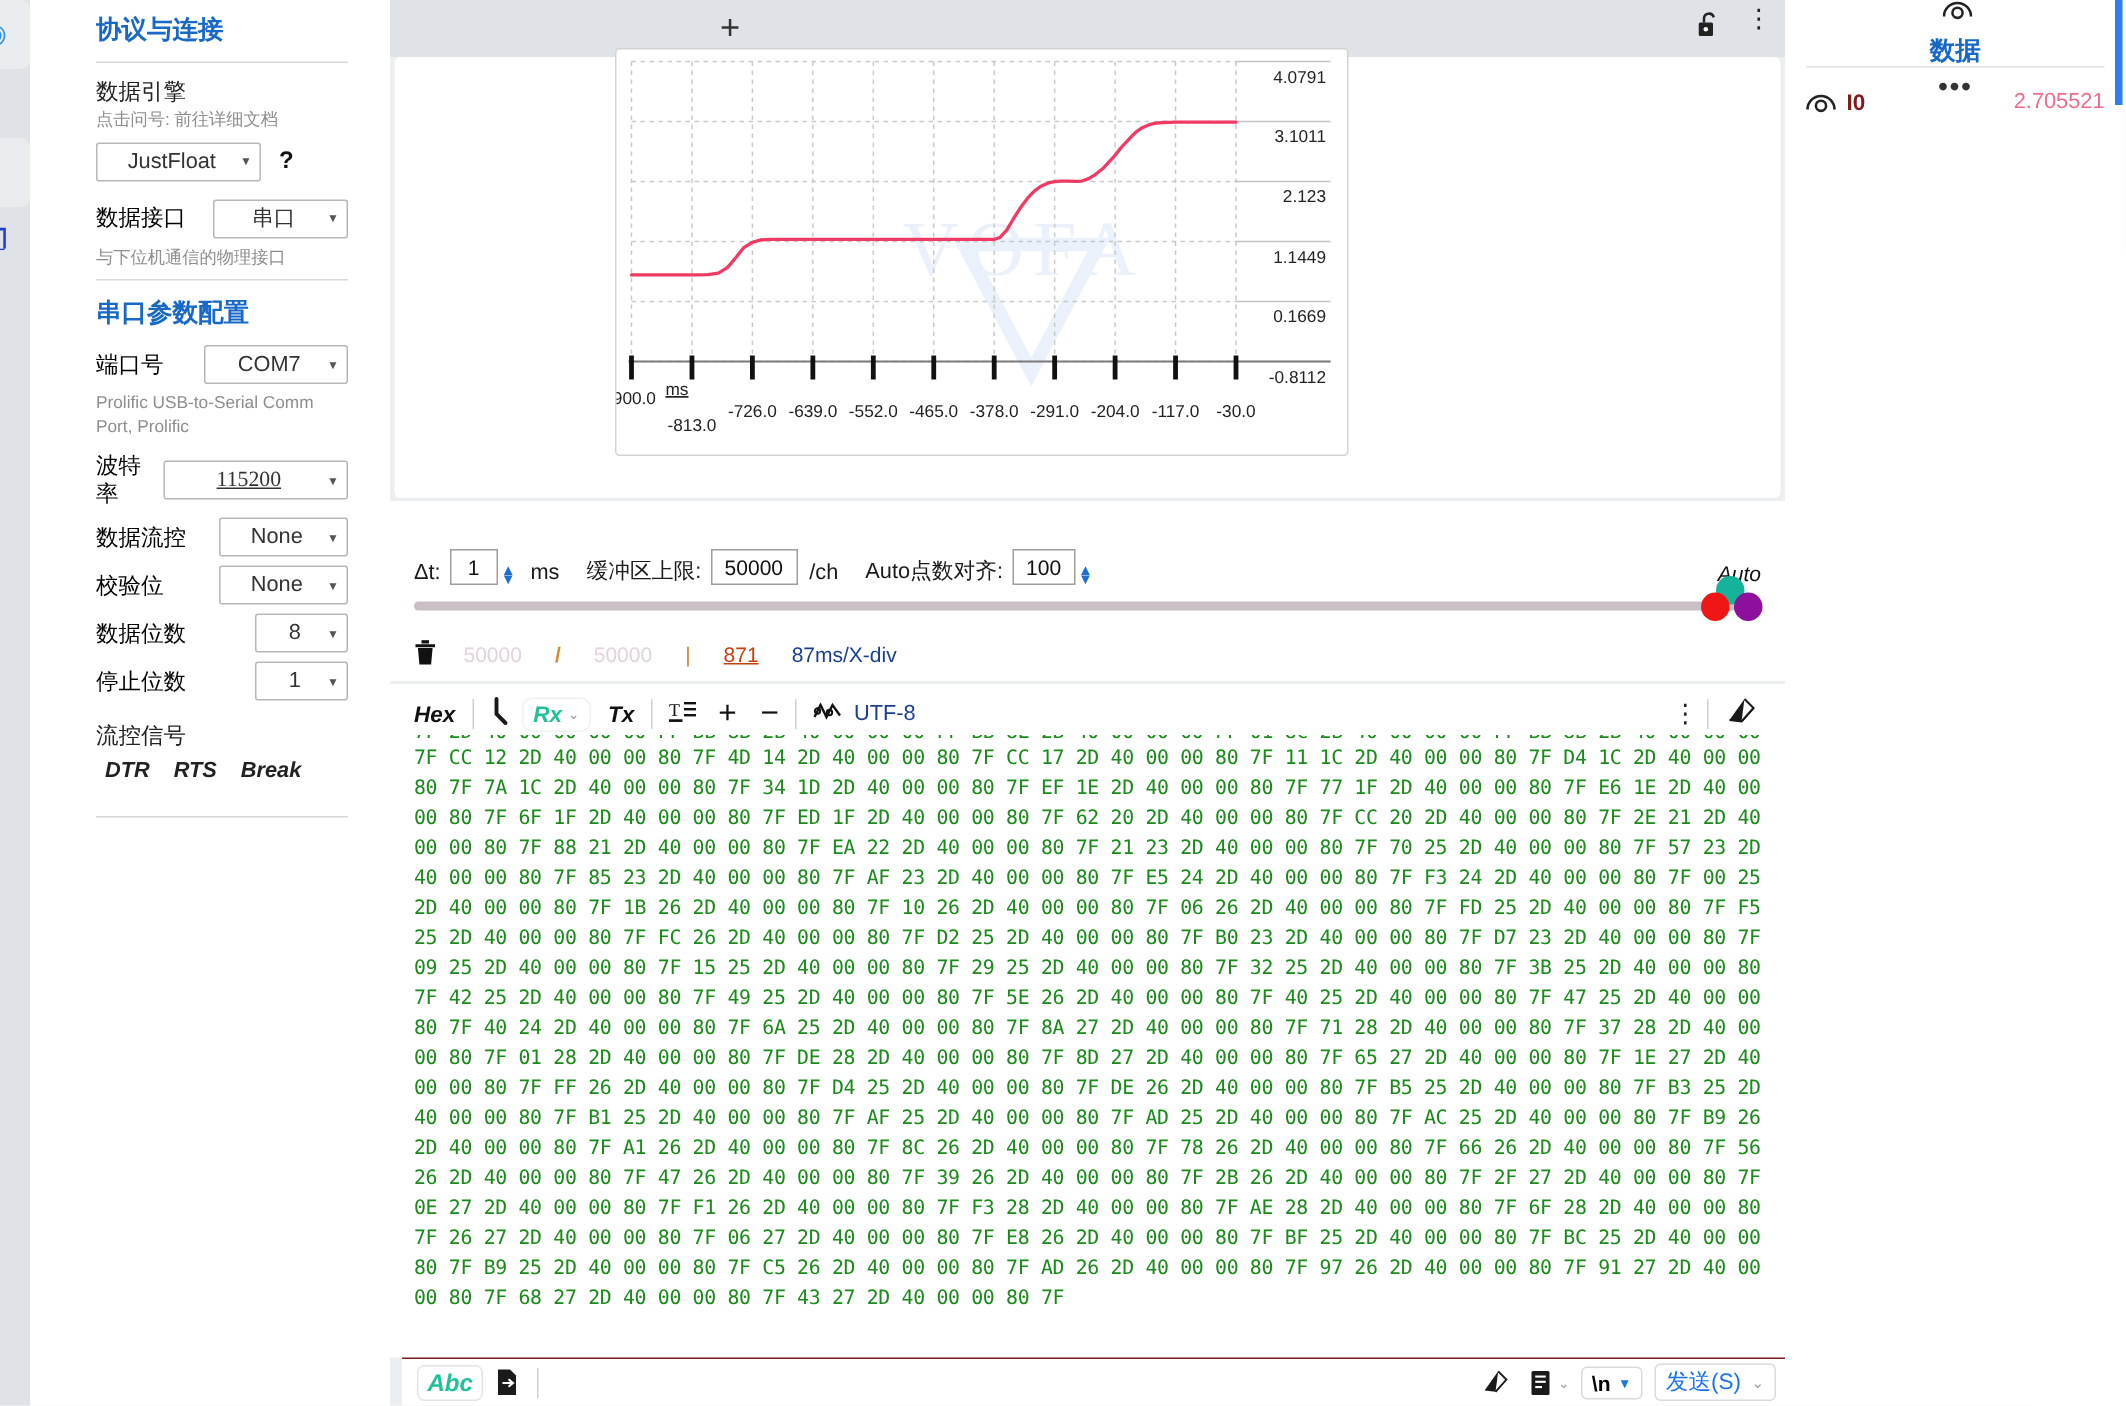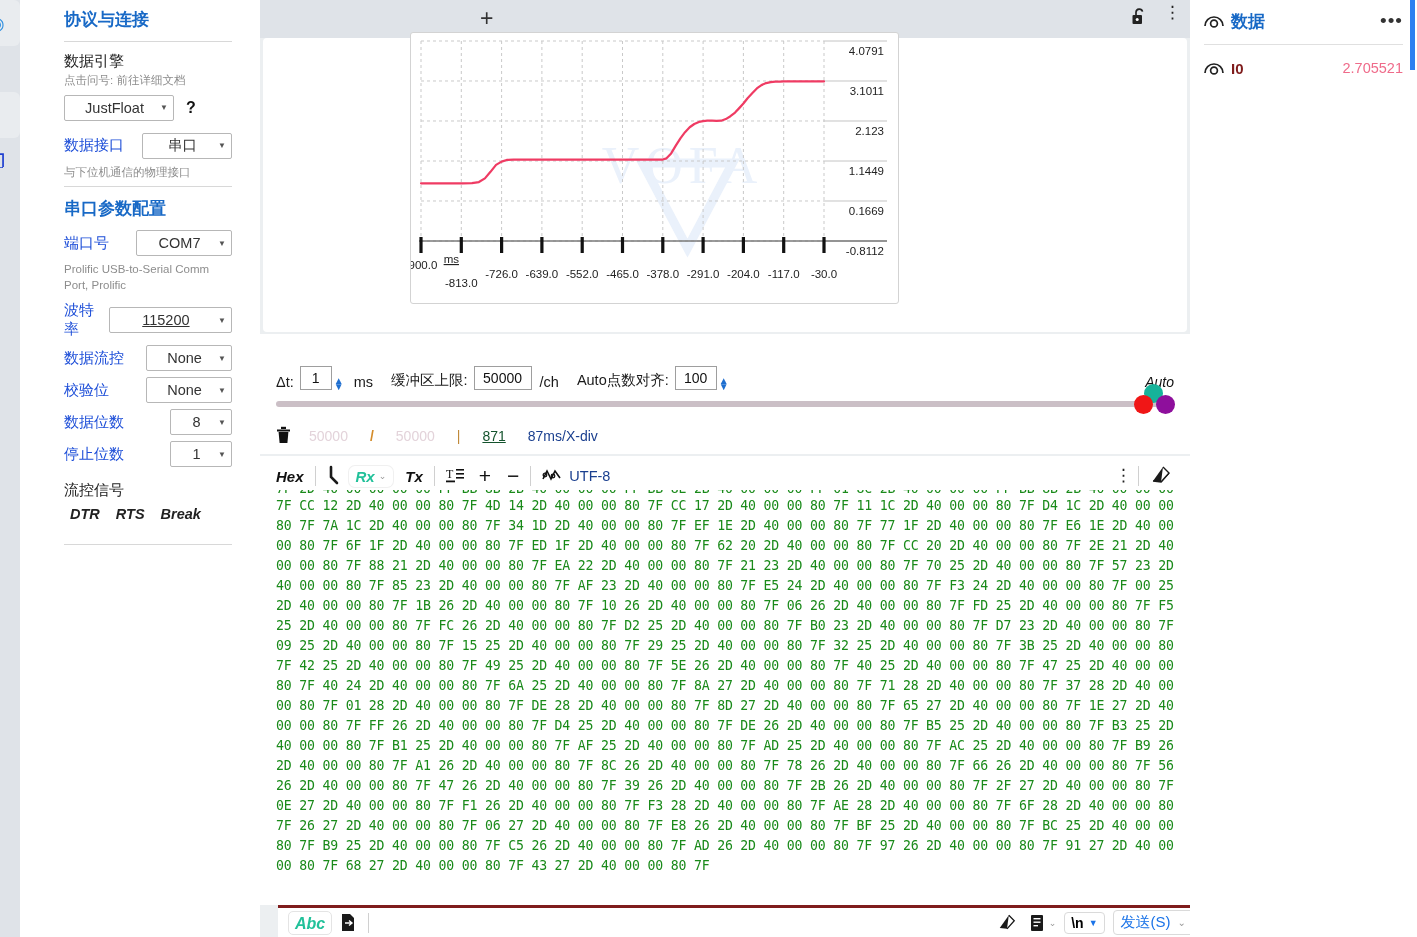--- a/index.html
+++ b/index.html
@@ -26,21 +26,21 @@
   #left-panel {
     position:absolute; left:20px; top:0; width:240px; height:937px;
     background:#ffffff; padding:0 28px;
     overflow:hidden;
   }
   .sec-title { color:#1869c6; font-size:17px; font-weight:bold; margin:8px 0 10px 16px; }
   .hr { height:1px; background:#d8d8d8; margin:6px 0 10px 16px; }
   .grp-label { font-size:15px; color:#222; margin:4px 0 2px 16px; font-weight:normal; }
   .hint { font-size:11.5px; color:#8d8d8d; margin:0 0 6px 16px; line-height:1.35; }
   .row { display:flex; align-items:center; margin:0 0 6px 16px; }
-  .row .lbl { font-size:15px; color:#1d4ed8; flex:1 1 auto; }
+  .row .lbl { font-size:15px; color:#000000; flex:1 1 auto; }
   .combo {
     border:1px solid #b7b7b7; background:#fff; border-radius:2px;
     height:26px; display:flex; align-items:center; justify-content:space-between;
     padding:0 5px 0 8px; font-size:14.5px; color:#333;
   }
   .combo .cv { flex:1 1 auto; text-align:center; padding-right:4px; }
   .combo .cv.uline { text-decoration:underline; }
   .caret { font-size:8px; color:#555; }
   .q-mark { font-size:16px; font-weight:bold; margin-left:12px; color:#111; }
   .flowsig { display:flex; gap:16px; margin:6px 0 0 22px; font-size:14.5px;
@@ -128,38 +128,38 @@
     font-family:"DejaVu Sans Mono", monospace;
     color:#1a8a1a; font-size:13.2px; line-height:20px;
     padding:0 14px 0 16px; letter-spacing:-0.2px;
     word-break:break-all;
   }
   #hex-clip-top { position:absolute; left:0; top:490px; width:930px; height:8px;
                   background:#fff; overflow:hidden; }
 
   
   #bottom-bar {
-    position:absolute; left:18px; top:905px; width:930px; height:32px; background:#fff;
-    border-top:3px solid #7f1d1d;
+    position:absolute; left:8px; top:905px; width:930px; height:32px; background:#fff;
+    border-top:1px solid #7f1d1d;
     display:flex; align-items:center; padding:0 14px 0 10px; overflow:hidden;
   }
   #abc-chip { border:1px solid #e4e4e4; border-radius:5px; padding:3px 6px 1px;
               color:#22c19a; font-style:italic; font-weight:bold; font-size:16px; }
   .b-item { margin-left:8px; display:flex; align-items:center; }
   #nl-box { border:1px solid #dadada; border-radius:4px; padding:2px 6px;
             display:flex; align-items:center; gap:5px; font-weight:bold; font-size:14px; }
   #send-box { border:1px solid #dadada; border-radius:4px; padding:2px 7px;
               display:flex; align-items:center; gap:7px; color:#1a73e8; font-size:15px; }
 
   
   #right-panel {
     position:absolute; left:1190px; top:0; width:227px; height:937px;
     background:#fff; padding:0 14px;
   }
-  #rp-head { display:flex; align-items:center; height:42px; gap:9px; }
+  #rp-head { display:flex; align-items:center; height:42px; gap:9px;flex-direction:column; }
   #rp-title { color:#1869c6; font-size:17px; font-weight:bold; flex:1 1 auto; }
   #rp-dots { font-size:19px; color:#333; letter-spacing:1px; line-height:0.5; }
   #rp-hr { height:1px; background:#e0e0e0; margin:2px 0 10px; }
   .ch-row { display:flex; align-items:center; gap:9px; height:26px; }
   .ch-name { color:#7f1d1d; font-weight:bold; font-size:15px; flex:0 0 auto; }
   .ch-val { color:#ef6b8a; font-size:14.5px; margin-left:auto; }
   #rp-scroll { position:absolute; right:2px; top:0; width:5px; height:70px; background:#2d7ff0; }
   .eye { width:18px; height:13px; flex:0 0 auto; }
 </style>
 </head>
@@ -211,21 +211,21 @@
     <div class="combo" style="width:96px;">
       <span class="cv">COM7</span>
       <span class="caret">▼</span>
     </div>
   </div>
   <div class="hint">Prolific USB-to-Serial Comm Port, Prolific</div>
 
   <div id="param-rows" style="margin-top:8px;">
       <div class="row">
         <span class="lbl">波特率</span>
-        <div class="combo" style="width: 124px;">
+        <div class="combo" style="width: 124px; font-family: Liberation Serif, serif;">
           <span class="cv uline">115200</span>
           <span class="caret">▼</span>
         </div>
       </div>
       <div class="row">
         <span class="lbl">数据流控</span>
         <div class="combo" style="width: 86px;">
           <span class="cv">None</span>
           <span class="caret">▼</span>
         </div>
@@ -383,21 +383,21 @@
       </svg>
     </span>
     <span style="color:#e3d3da;">50000</span>
     <span class="sp"></span>
     <span style="color:#d48c2a;font-weight:bold;">/</span>
     <span class="sp"></span>
     <span style="color:#e3d3da;">50000</span>
     <span class="sp"></span>
     <span style="color:#c08a3a;">|</span>
     <span class="sp"></span>
-    <span style="color:#14532d;text-decoration:underline;">871</span>
+    <span style="color:#c2410c;text-decoration:underline;">871</span>
     <span class="sp"></span>
     <span style="color:#1a3f8f;">87ms/X-div</span>
   </div>
 
   <div id="rx-bar">
     <span class="italic-b">Hex</span>
     <span class="vdiv"></span>
     <span style="margin-right:8px;">
       <svg width="14" height="20" viewBox="0 0 14 20">
         <path d="M4 2 L4 12 L10 18" fill="none" stroke="#1a1a1a" stroke-width="2.6" stroke-linecap="round"></path>

